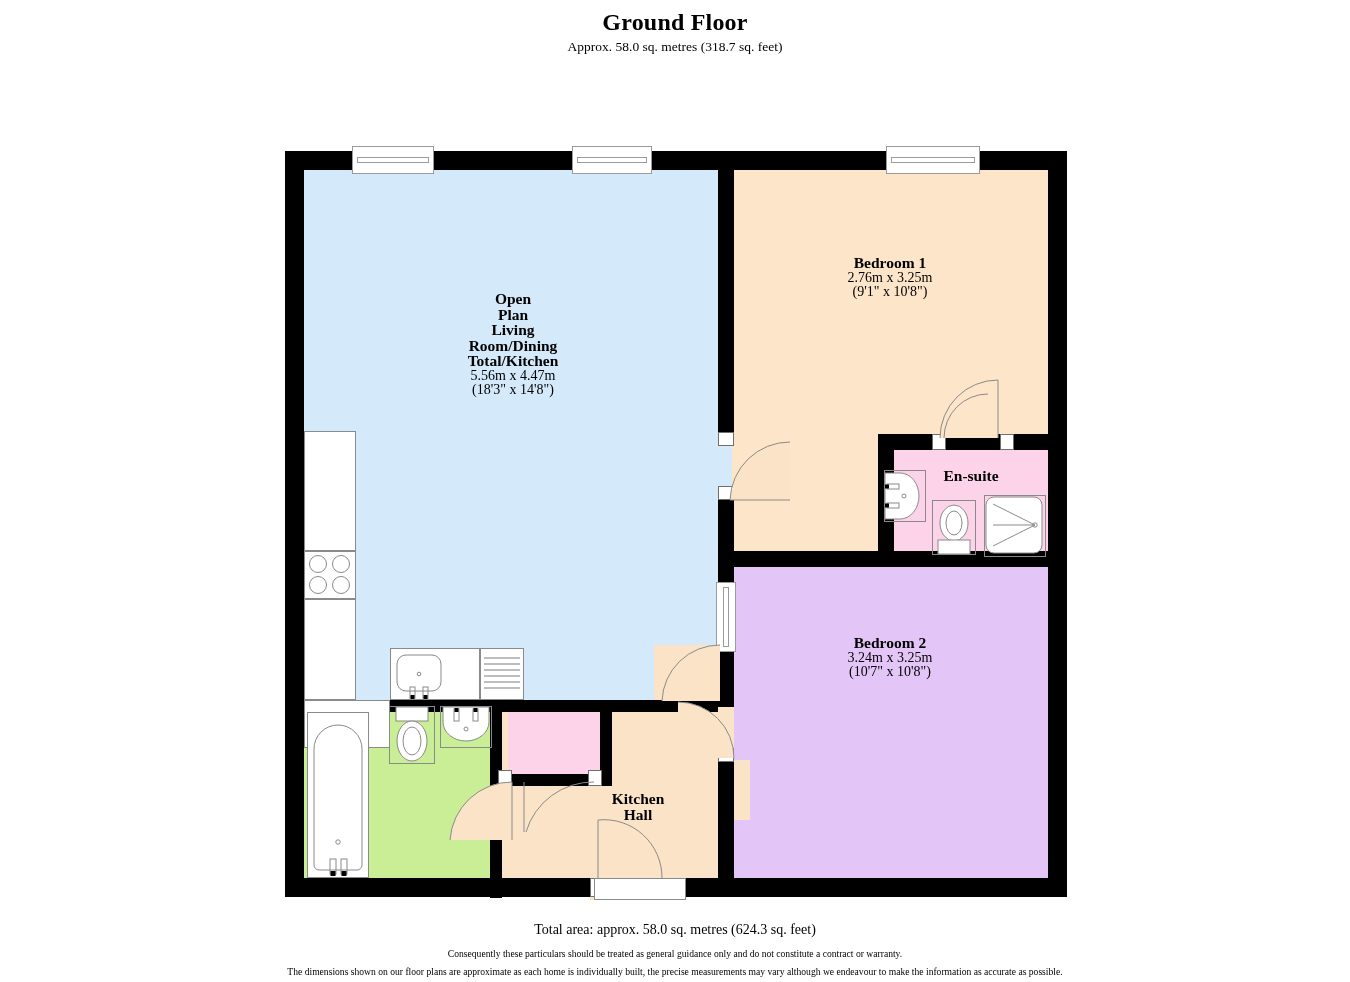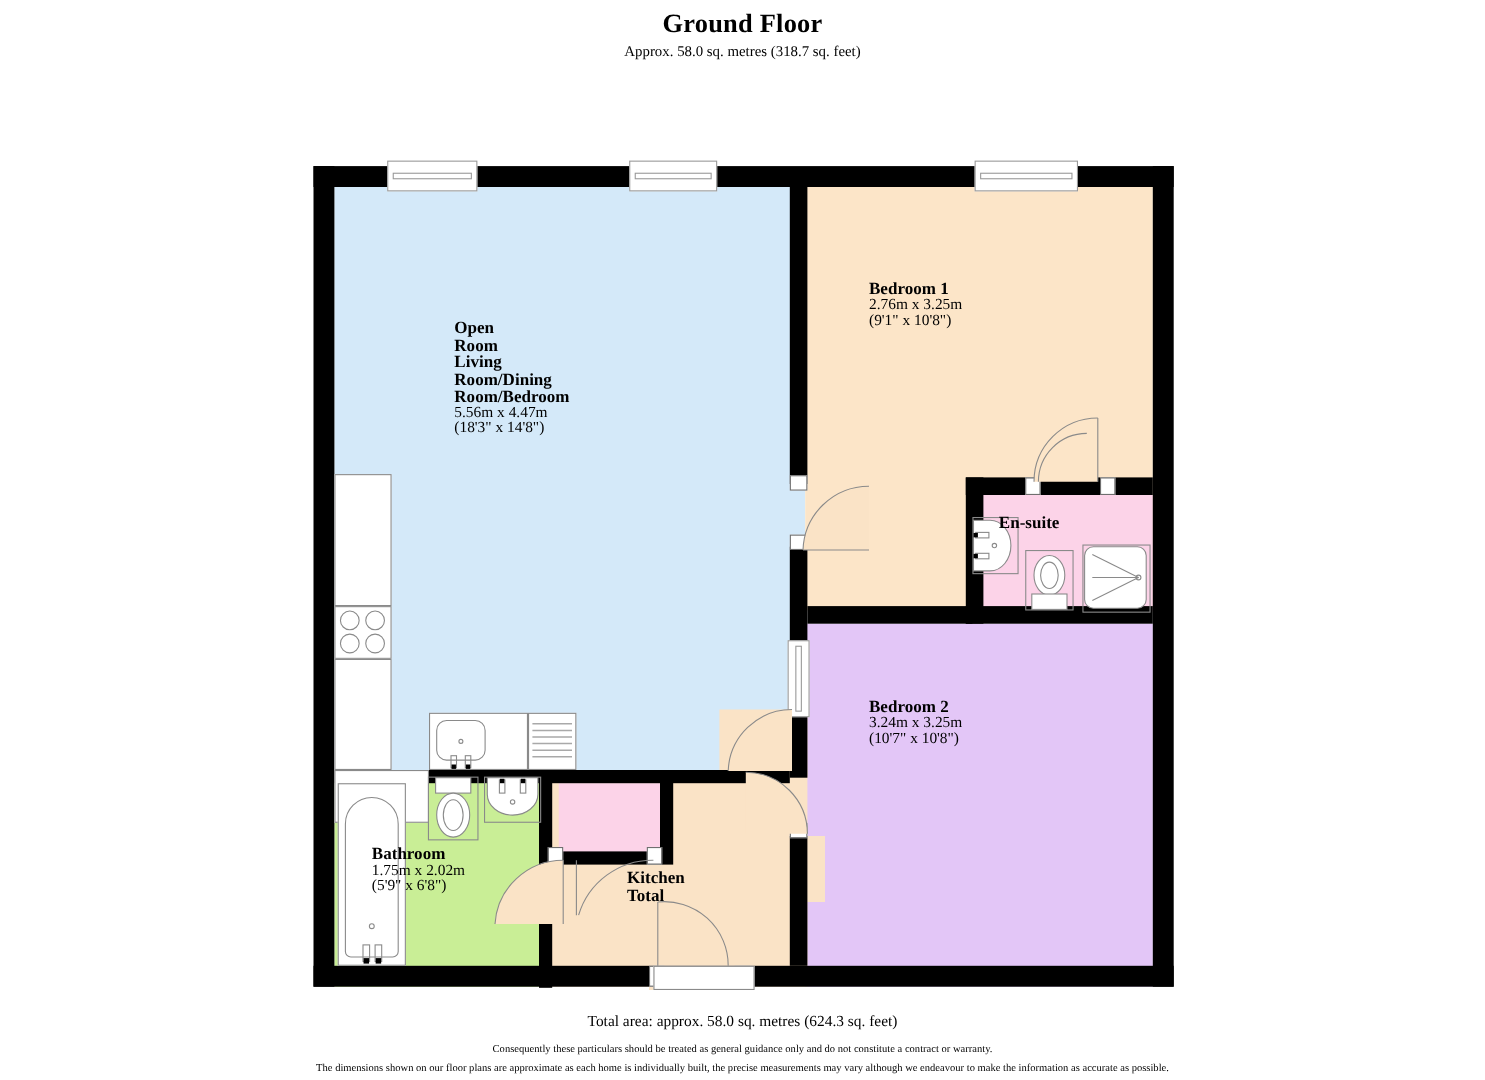--- a/index.html
+++ b/index.html
@@ -122,20 +122,21 @@
     box-sizing: border-box;
     background: #ffffff;
   }
 
   
   .gap { position: absolute; background: #ffffff; border: 1px solid #6f6f6f; box-sizing: border-box; }
 
   
   .label {
     position: absolute;
+    text-align: center;
     color: #000000;
     line-height: 1.02;
   }
   .label .rname {
     font-weight: bold;
     font-size: 15.5px;
     display: block;
     line-height: 16.4px;
   }
   .label .rname.multi { line-height: 15.6px; }
@@ -355,53 +356,48 @@
       <path d="M2 0 A58 58 0 0 1 66 58" fill="none" stroke="#8a8a8a" stroke-width="1"></path>
       <line x1="2" y1="0" x2="2" y2="58" stroke="#8a8a8a" stroke-width="1"></line>
     </svg>
 
     <svg style="left:938px; top:392px; width:56px; height:48px;" width="56" height="48" viewBox="0 0 56 48">
       <path d="M6 46 A44 44 0 0 1 50 2" fill="none" stroke="#8a8a8a" stroke-width="1"></path>
     </svg>
 
     <div class="label" style="left:413px; top:291px; width:200px;">
       <span class="rname multi">Open</span>
-      <span class="rname multi">Room</span>
+      <span class="rname multi">Plan</span>
       <span class="rname multi">Living</span>
       <span class="rname multi">Room/Dining</span>
-      <span class="rname multi">Room/Bedroom</span>
+      <span class="rname multi">Total/Kitchen</span>
       <span class="rdim">5.56m x 4.47m</span>
       <span class="rdim">(18'3" x 14'8")</span>
     </div>
 
     <div class="label" style="left:790px; top:255px; width:200px;">
       <span class="rname">Bedroom 1</span>
       <span class="rdim">2.76m x 3.25m</span>
       <span class="rdim">(9'1" x 10'8")</span>
     </div>
 
     <div class="label" style="left:790px; top:635px; width:200px;">
       <span class="rname">Bedroom 2</span>
       <span class="rdim">3.24m x 3.25m</span>
       <span class="rdim">(10'7" x 10'8")</span>
     </div>
 
     <div class="label" style="left:908px; top:468px; width:126px;">
       <span class="rname">En-suite</span>
     </div>
 
-    <div class="label" style="left:338px; top:769px; width:160px;">
-      <span class="rname">Bathroom</span>
-      <span class="rdim">1.75m x 2.02m</span>
-      <span class="rdim">(5'9" x 6'8")</span>
-    </div>
 
     <div class="label" style="left:570px; top:791px; width:136px;">
       <span class="rname">Kitchen</span>
-      <span class="rname">Total</span>
+      <span class="rname">Hall</span>
     </div>
 
   </div>
 
   <div class="footer">
     <div class="total-area">Total area: approx. 58.0 sq. metres (624.3 sq. feet)</div>
     <div class="disclaimer">Consequently these particulars should be treated as general guidance only and do not constitute a contract or warranty.</div>
     <div class="disclaimer">The dimensions shown on our floor plans are approximate as each home is individually built, the precise measurements may vary although we endeavour to make the information as accurate as possible.</div>
 
   </div>

